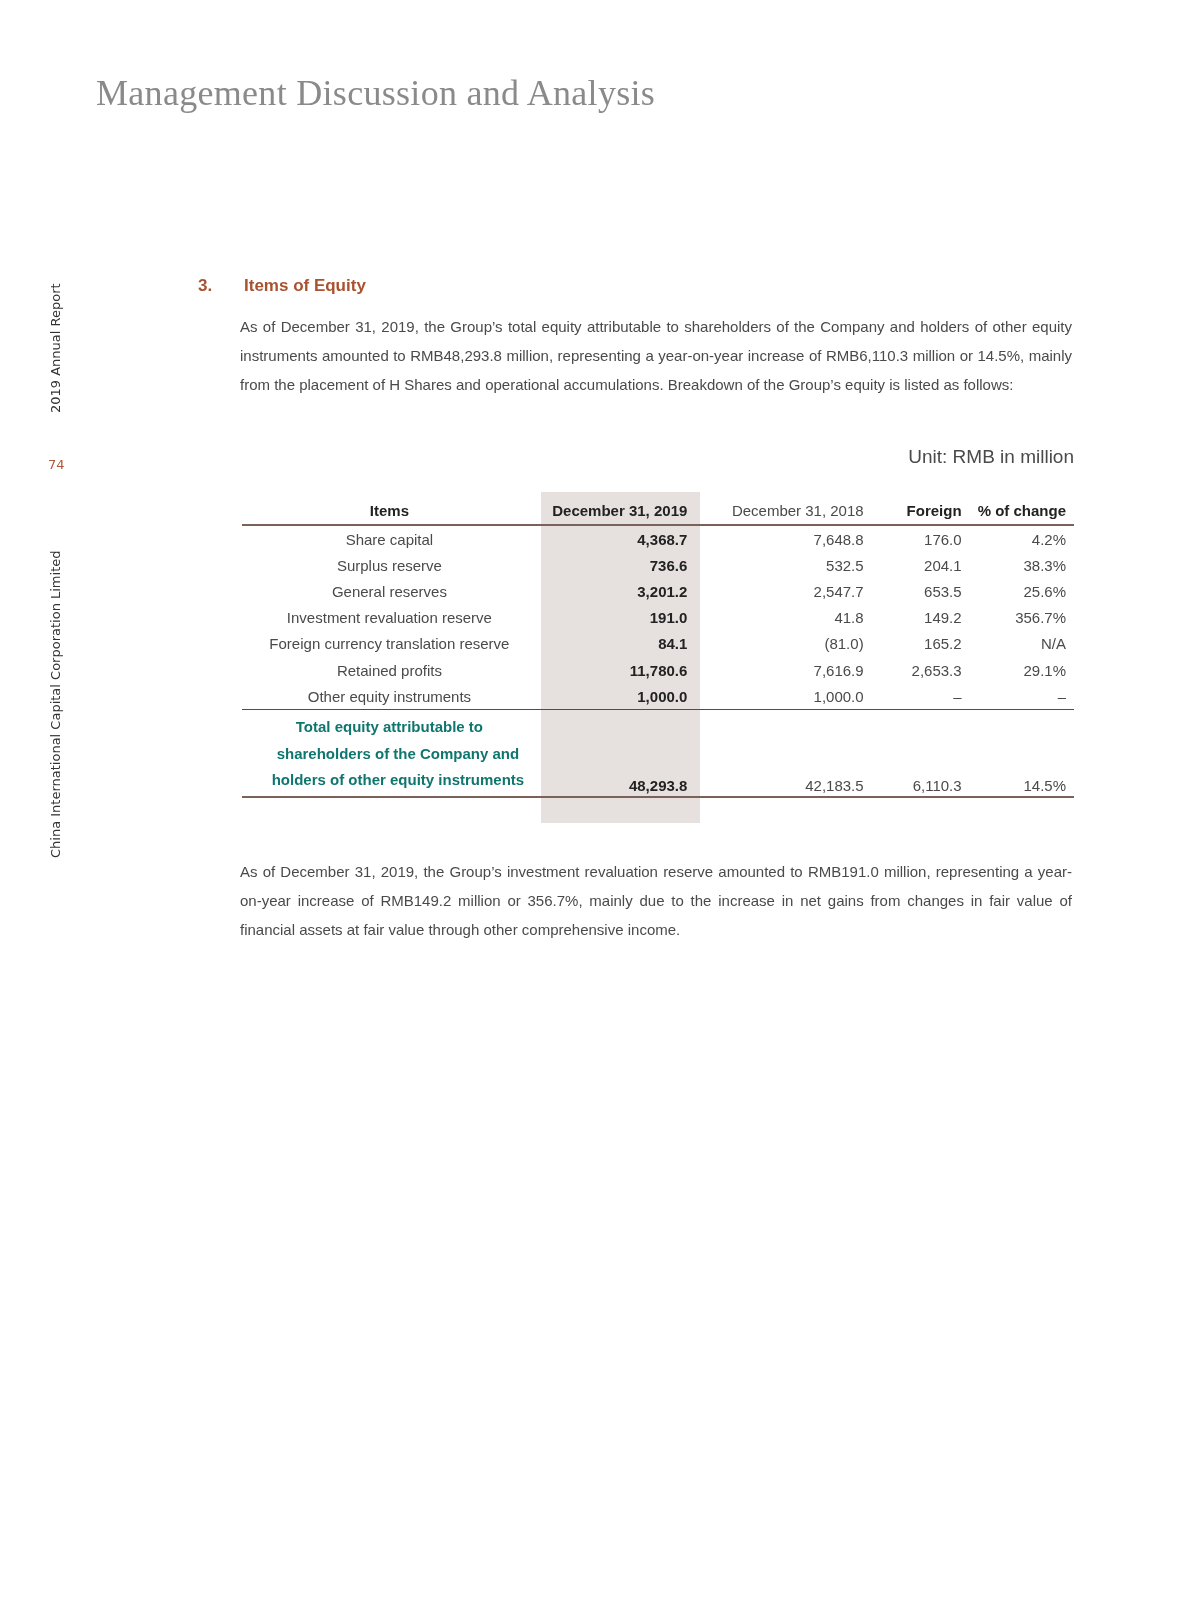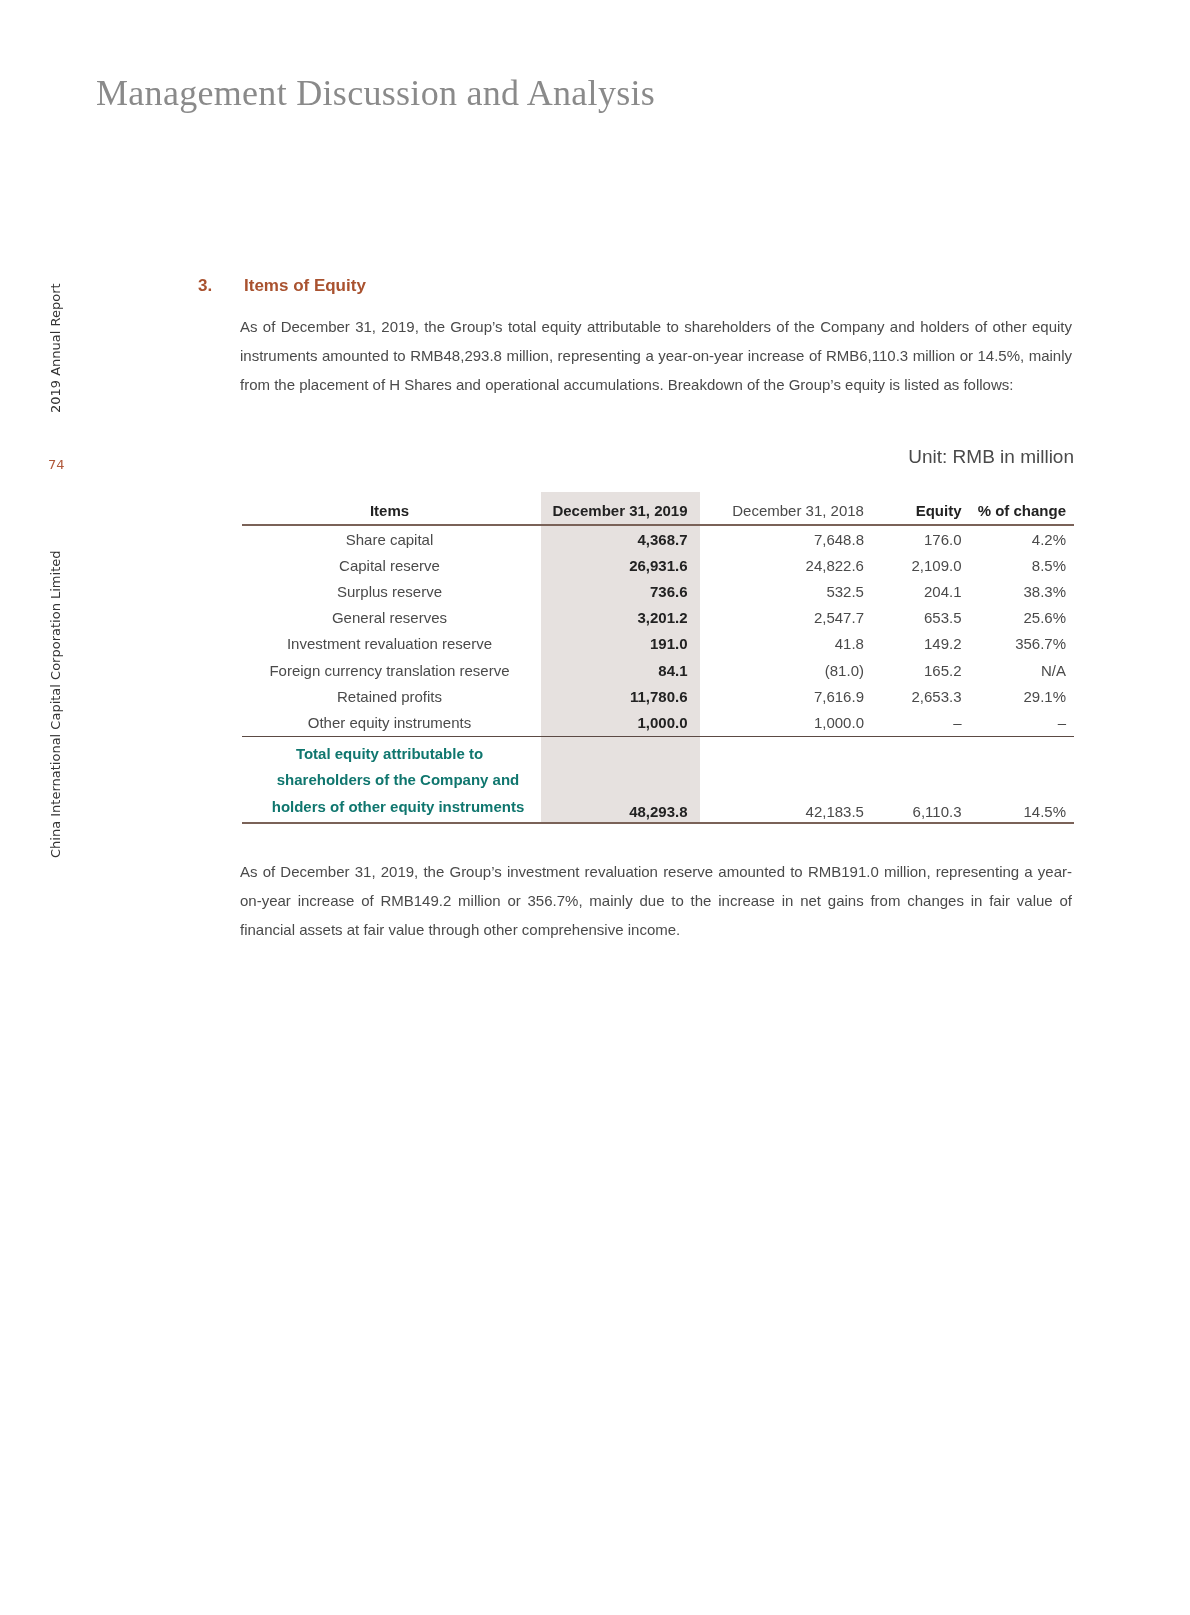--- a/index.html
+++ b/index.html
@@ -62,38 +62,31 @@
 <div class="unit">Unit: RMB in million</div>
 
 <div class="shade"></div>
 
 <table>
   <thead>
     <tr>
       <th class="left c1">Items</th>
       <th class="num c2">December 31, 2019</th>
       <th class="num c3 light">December 31, 2018</th>
-      <th class="num c4">Equity</th>
+      <th class="num c4">Foreign</th>
       <th class="num c5">% of change</th>
     </tr>
   </thead>
   <tbody id="tbody">
     <tr>
         <td class="left c1">Share capital</td>
         <td class="num c2 bold">4,368.7</td>
         <td class="num c3">7,648.8</td>
         <td class="num c4">176.0</td>
         <td class="num c5">4.2%</td>
-      </tr>
-      <tr>
-        <td class="left c1">Capital reserve</td>
-        <td class="num c2 bold">26,931.6</td>
-        <td class="num c3">24,822.6</td>
-        <td class="num c4">2,109.0</td>
-        <td class="num c5">8.5%</td>
       </tr>
       <tr>
         <td class="left c1">Surplus reserve</td>
         <td class="num c2 bold">736.6</td>
         <td class="num c3">532.5</td>
         <td class="num c4">204.1</td>
         <td class="num c5">38.3%</td>
       </tr>
       <tr>
         <td class="left c1">General reserves</td>

